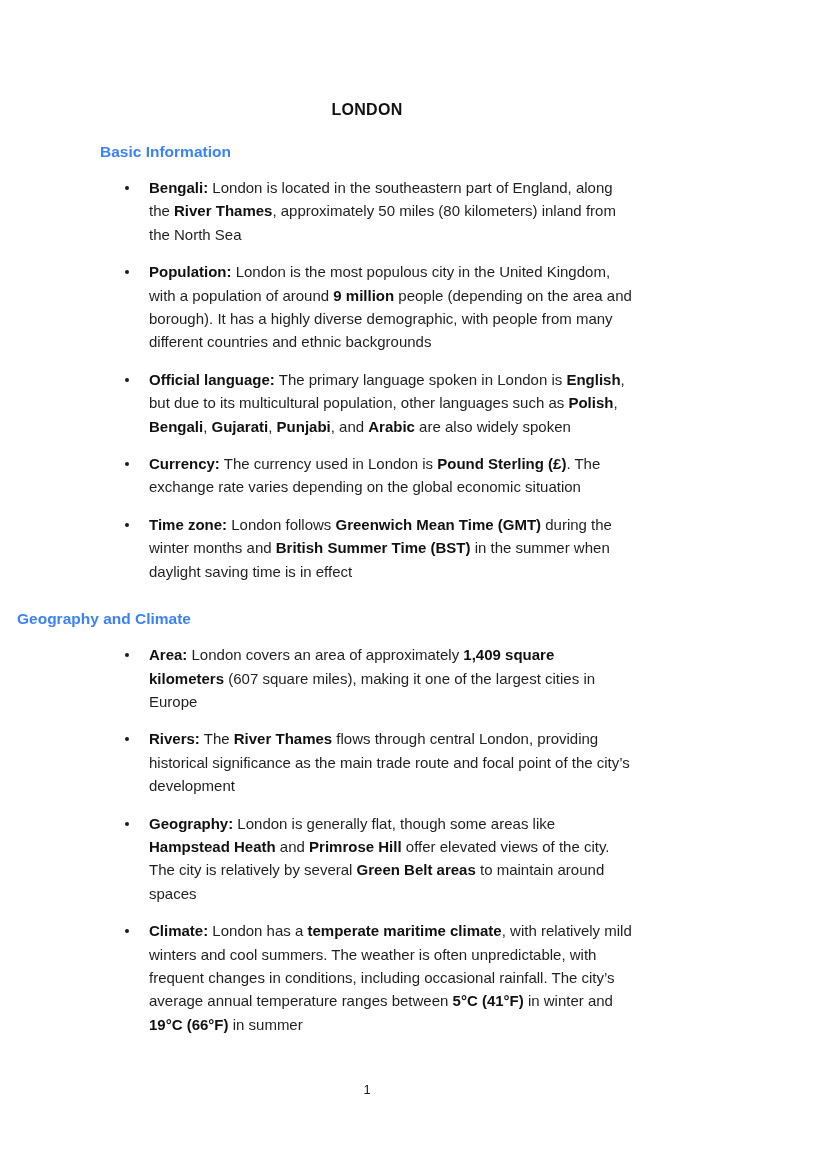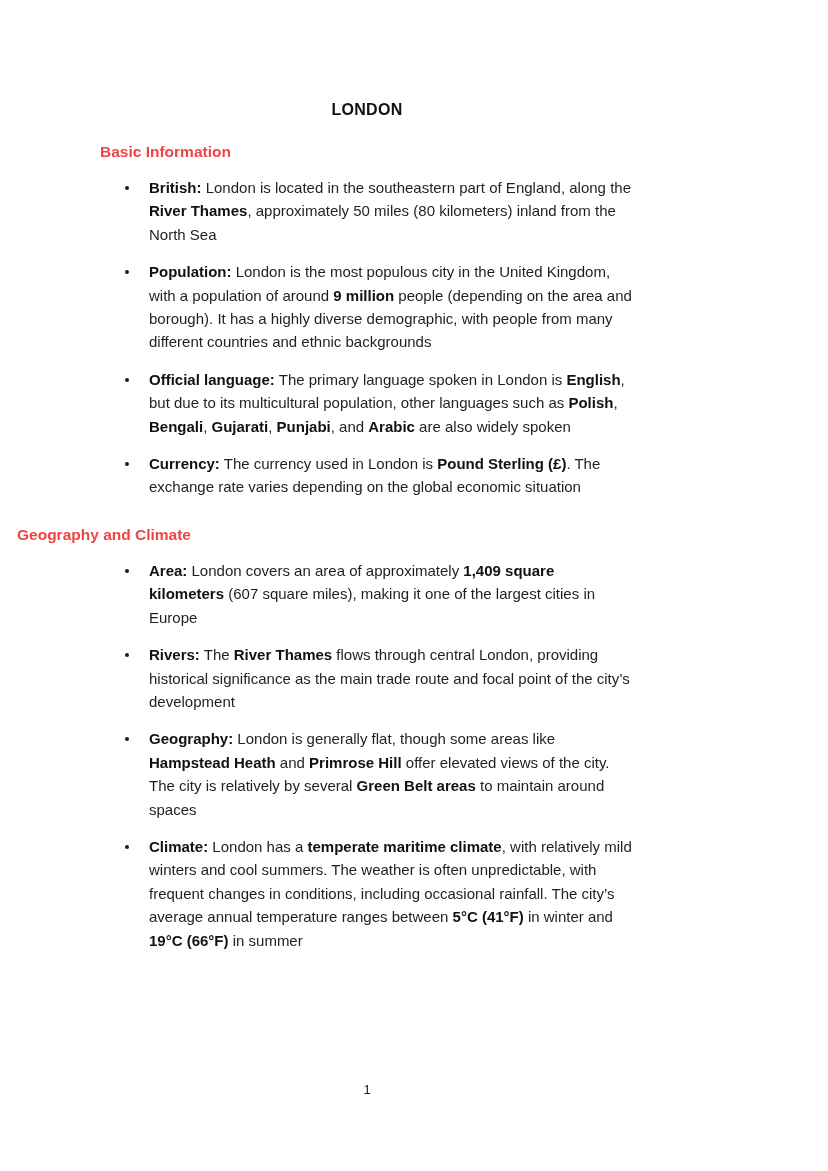--- a/index.html
+++ b/index.html
@@ -28,21 +28,21 @@
     font-weight: bold;
     letter-spacing: 0.3px;
     color: #111111;
     margin: 0;
     padding-top: 100px;
     line-height: 20px;
   }
   .section-heading {
     font-size: 15.5px;
     font-weight: bold;
-    color: #ef4444;
+    color: #3b82f6;
     margin: 0;
     padding-left: 100px;
     line-height: 22px;
     padding-top: 21px;
   }
   .section-heading.second {
     padding-top: 25px;
     padding-left: 17px;
   }
   ul.bullets {
@@ -91,24 +91,25 @@
 </head>
 <body>
 
 <div class="page">
 
   <h1 class="doc-title">LONDON</h1>
 
   <h2 class="section-heading">Basic Information</h2>
 
   <ul class="bullets">
-      <li><span class="b">British:</span><span> London is located in the southeastern part of England, along the </span><span class="b">River Thames</span><span>, approximately 50 miles (80 kilometers) inland from the North Sea</span></li>
+      <li><span class="b">Bengali:</span><span> London is located in the southeastern part of England, along the </span><span class="b">River Thames</span><span>, approximately 50 miles (80 kilometers) inland from the North Sea</span></li>
       <li><span class="b">Population:</span><span> London is the most populous city in the United Kingdom, with a population of around </span><span class="b">9 million</span><span> people (depending on the area and borough). It has a highly diverse demographic, with people from many different countries and ethnic backgrounds</span></li>
       <li><span class="b">Official language:</span><span> The primary language spoken in London is </span><span class="b">English</span><span>, but due to its multicultural population, other languages such as </span><span class="b">Polish</span><span>, </span><span class="b">Bengali</span><span>, </span><span class="b">Gujarati</span><span>, </span><span class="b">Punjabi</span><span>, and </span><span class="b">Arabic</span><span> are also widely spoken</span></li>
       <li><span class="b">Currency:</span><span> The currency used in London is </span><span class="b">Pound Sterling (£)</span><span>. The exchange rate varies depending on the global economic situation</span></li>
+      <li><span class="b">Time zone:</span><span> London follows </span><span class="b">Greenwich Mean Time (GMT)</span><span> during the winter months and </span><span class="b">British Summer Time (BST)</span><span> in the summer when daylight saving time is in effect</span></li>
     </ul>
 
   <h2 class="section-heading second">Geography and Climate</h2>
 
   <ul class="bullets">
       <li><span class="b">Area:</span><span> London covers an area of approximately </span><span class="b">1,409 square kilometers</span><span> (607 square miles), making it one of the largest cities in Europe</span></li>
       <li><span class="b">Rivers:</span><span> The </span><span class="b">River Thames</span><span> flows through central London, providing historical significance as the main trade route and focal point of the city’s development</span></li>
       <li><span class="b">Geography:</span><span> London is generally flat, though some areas like </span><span class="b">Hampstead Heath</span><span> and </span><span class="b">Primrose Hill</span><span> offer elevated views of the city. The city is relatively by several </span><span class="b">Green Belt areas</span><span> to maintain around spaces</span></li>
       <li><span class="b">Climate:</span><span> London has a </span><span class="b">temperate maritime climate</span><span>, with relatively mild winters and cool summers. The weather is often unpredictable, with frequent changes in conditions, including occasional rainfall. The city’s average annual temperature ranges between </span><span class="b">5°C (41°F)</span><span> in winter and </span><span class="b">19°C (66°F)</span><span> in summer</span></li>
     </ul>

